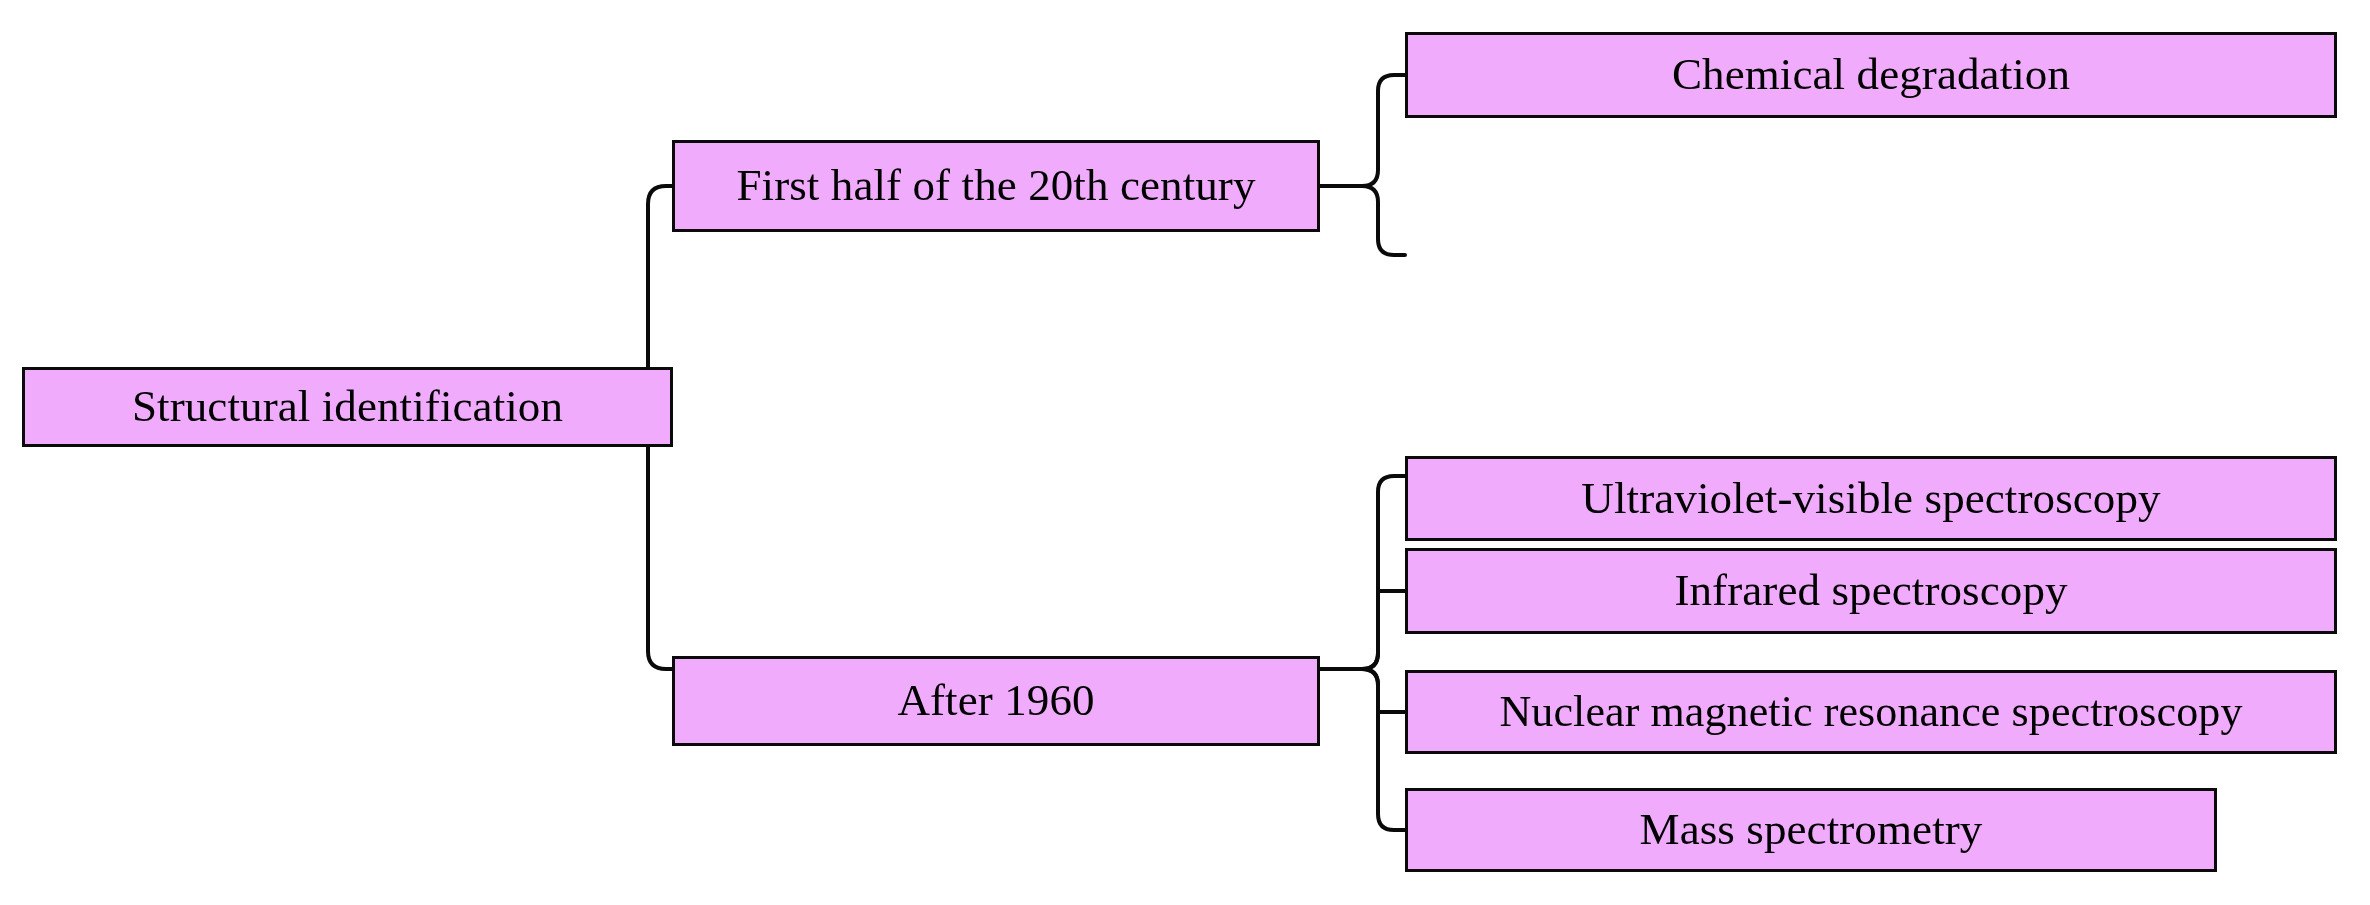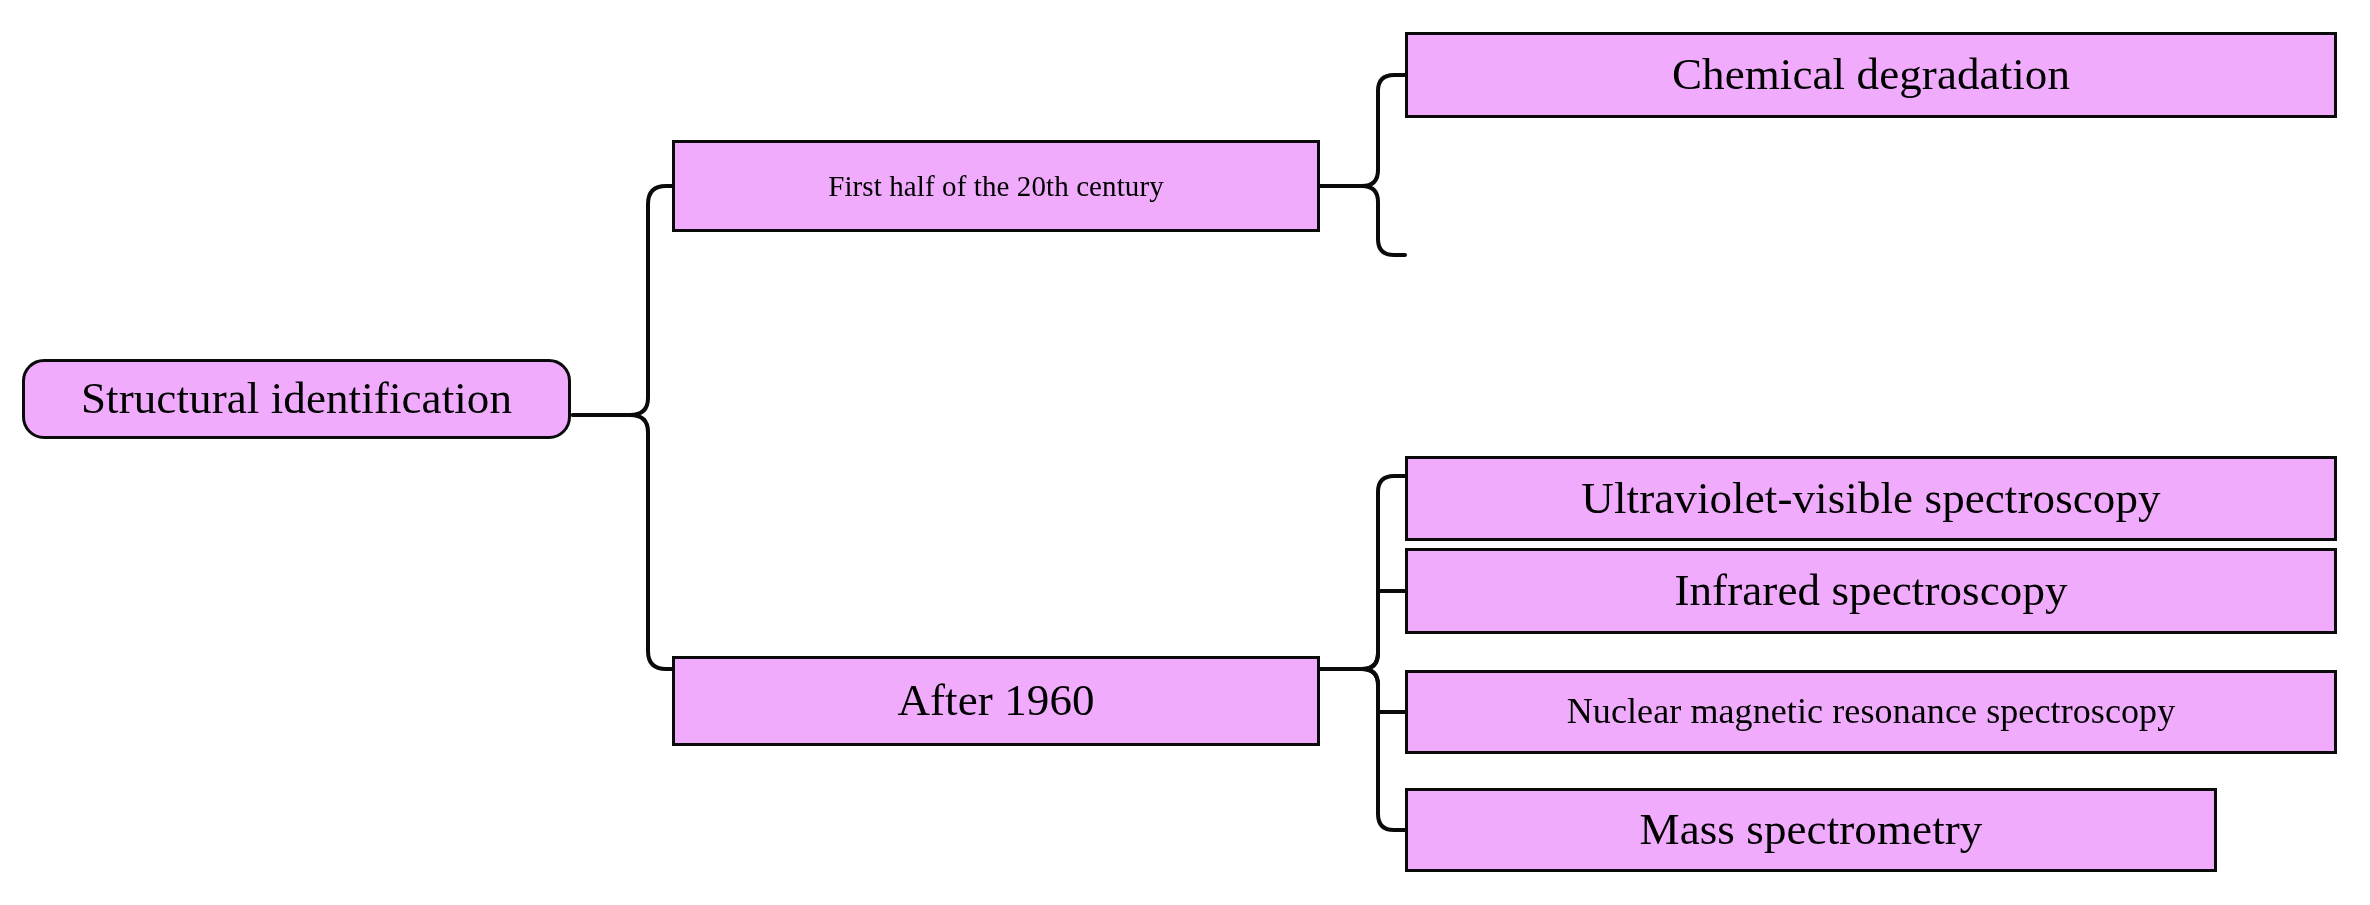--- a/index.html
+++ b/index.html
@@ -41,35 +41,34 @@
     overflow: visible;
   }
   .node-label {
     display: block;
     padding: 0 10px;
     letter-spacing: 0.1px;
   }
   
   #node-root {
     left: 22px;
-    top: 359px;
-    width: 549px;
+    top: 367px;
+    width: 651px;
     height: 80px;
-    border-radius: 22px;
   }
   #node-root .node-label { font-size: 45px; }
 
   
   #node-era-first-half {
     left: 672px;
     top: 140px;
     width: 648px;
     height: 92px;
   }
-  #node-era-first-half .node-label { font-size: 29px; }
+  #node-era-first-half .node-label { font-size: 45px; }
 
   #node-era-after-1960 {
     left: 672px;
     top: 624px;
     width: 648px;
     height: 90px;
     margin-top: 32px;
   }
   #node-era-after-1960 .node-label { font-size: 45px; }
 
@@ -111,21 +110,21 @@
     height: 84px;
   }
   #node-chemical-degradation .node-label,
   #node-derivative-synthesis .node-label,
   #node-uv-vis-spectroscopy .node-label,
   #node-infrared-spectroscopy .node-label,
   #node-nmr-spectroscopy .node-label,
   #node-mass-spectrometry .node-label {
     font-size: 45px;
   }
-  #node-nmr-spectroscopy .node-label { font-size: 36px; text-align: center; }
+  #node-nmr-spectroscopy .node-label { font-size: 44px; text-align: center; }
 </style>
 </head>
 <body>
 
 <div id="diagram-canvas">
 
   <svg id="connector-layer" viewBox="0 0 2370 905" width="2370" height="905" xmlns="http://www.w3.org/2000/svg">
     <g fill="none" stroke="#0a0a0a" stroke-width="4" stroke-linecap="round" stroke-linejoin="round">
 
       <path d="

